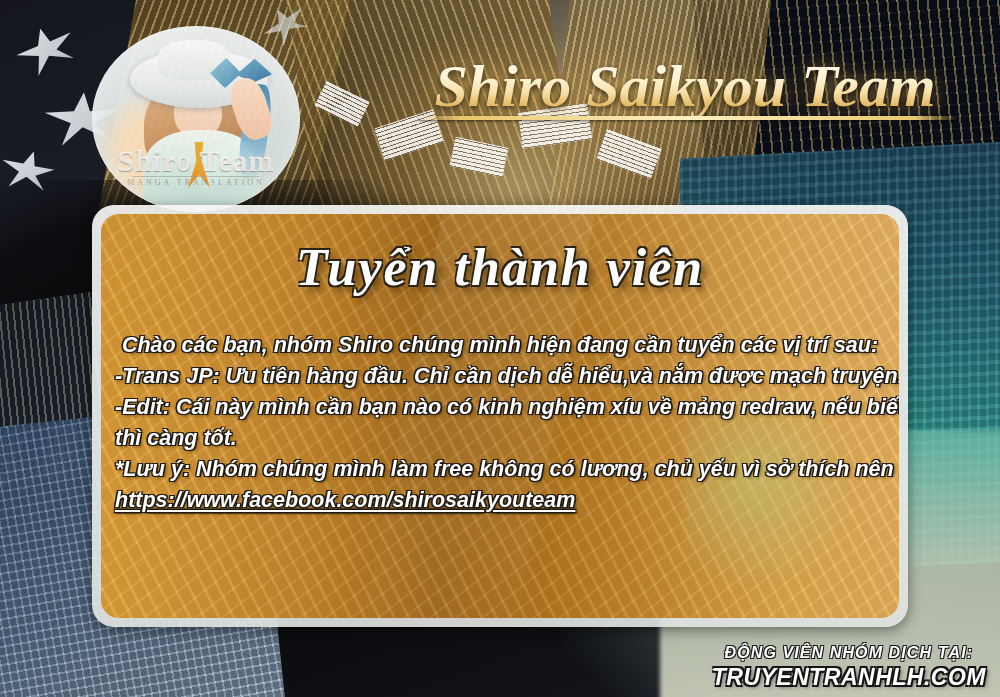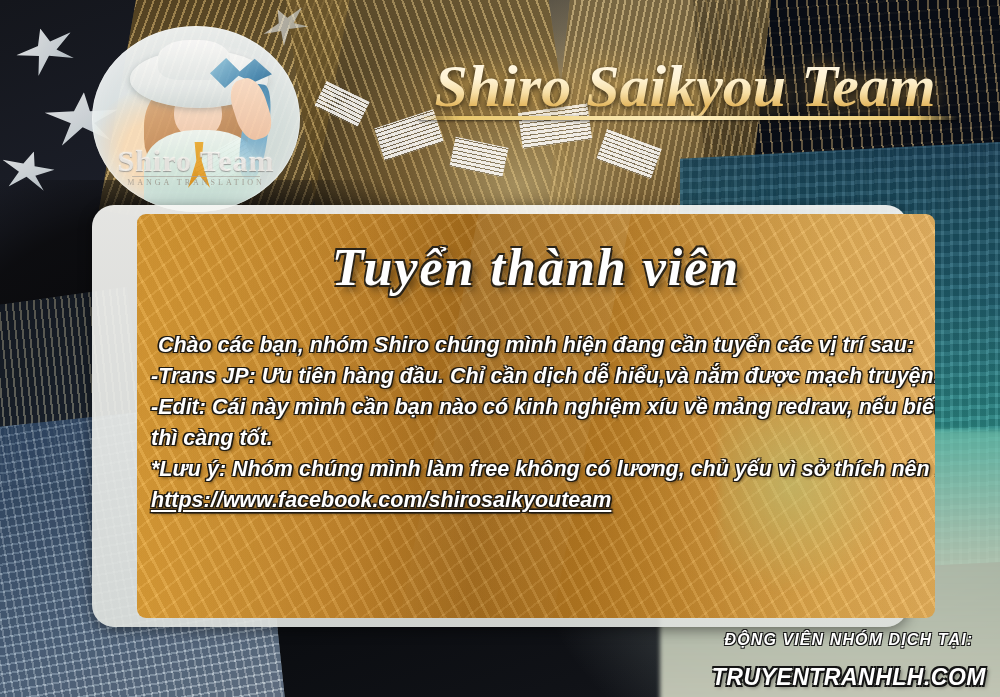--- a/index.html
+++ b/index.html
@@ -224,27 +224,26 @@
   .panel-wrap {
     position:absolute; left:92px; top:205px; width:816px; height:422px;
     border-radius:22px;
     background:linear-gradient(180deg, rgba(247,247,244,0.92), rgba(223,226,222,0.92));
     box-shadow:0 3px 14px rgba(0,0,0,.45);
     padding:9px;
   }
   .panel {
     position:relative;
     width:100%; height:100%;
-    border-radius:9px;
+    border-radius:18px;
     overflow:hidden;
     background:
       linear-gradient(115deg, rgba(214,150,48,0.55) 0%, rgba(255,255,255,0) 30%),
       linear-gradient(255deg, rgba(255,255,255,0.18) 0%, rgba(255,255,255,0) 40%),
       linear-gradient(90deg,#e9a93f 0%,#d99b39 12%,#c98a2f 26%,#a96f1e 42%,#b87b23 56%,#cf9235 72%,#e3a845 86%,#e9ab49 100%);
-    margin-left: 36px;
   }
   .panel-tex {
     position:absolute; inset:0;
     background:
       repeating-linear-gradient(63deg, rgba(255,235,185,0.14) 0 3px, rgba(90,58,14,0.10) 3px 13px),
       repeating-linear-gradient(-38deg, rgba(255,240,200,0.10) 0 2px, rgba(80,50,12,0.08) 2px 16px);
     opacity:.8;
   }
   .panel-blob {
     position:absolute; right:36px; top:180px; width:180px; height:200px;
@@ -297,21 +296,21 @@
     font-family:"Liberation Sans", sans-serif;
     font-weight:700; font-style:italic;
     color:#ffffff;
     line-height:1.05;
   }
   .footer-top {
     font-size:16px; letter-spacing:1.1px;
     text-shadow:-1px -1px 0 #1a1a1a,1px -1px 0 #1a1a1a,-1px 1px 0 #1a1a1a,1px 1px 0 #1a1a1a;
   }
   .footer-main {
-    font-size:23px; letter-spacing:0.5px; margin-top:16px;
+    font-size:23px; letter-spacing:0.5px; margin-top:3px;
     text-shadow:-1.6px -1.6px 0 #141414,1.6px -1.6px 0 #141414,-1.6px 1.6px 0 #141414,1.6px 1.6px 0 #141414, 2px 2px 4px rgba(0,0,0,.6);
   }
 </style>
 </head>
 <body>
 
 <div class="page">
 
   <div class="bg">
     <div class="bg-sky"></div>

